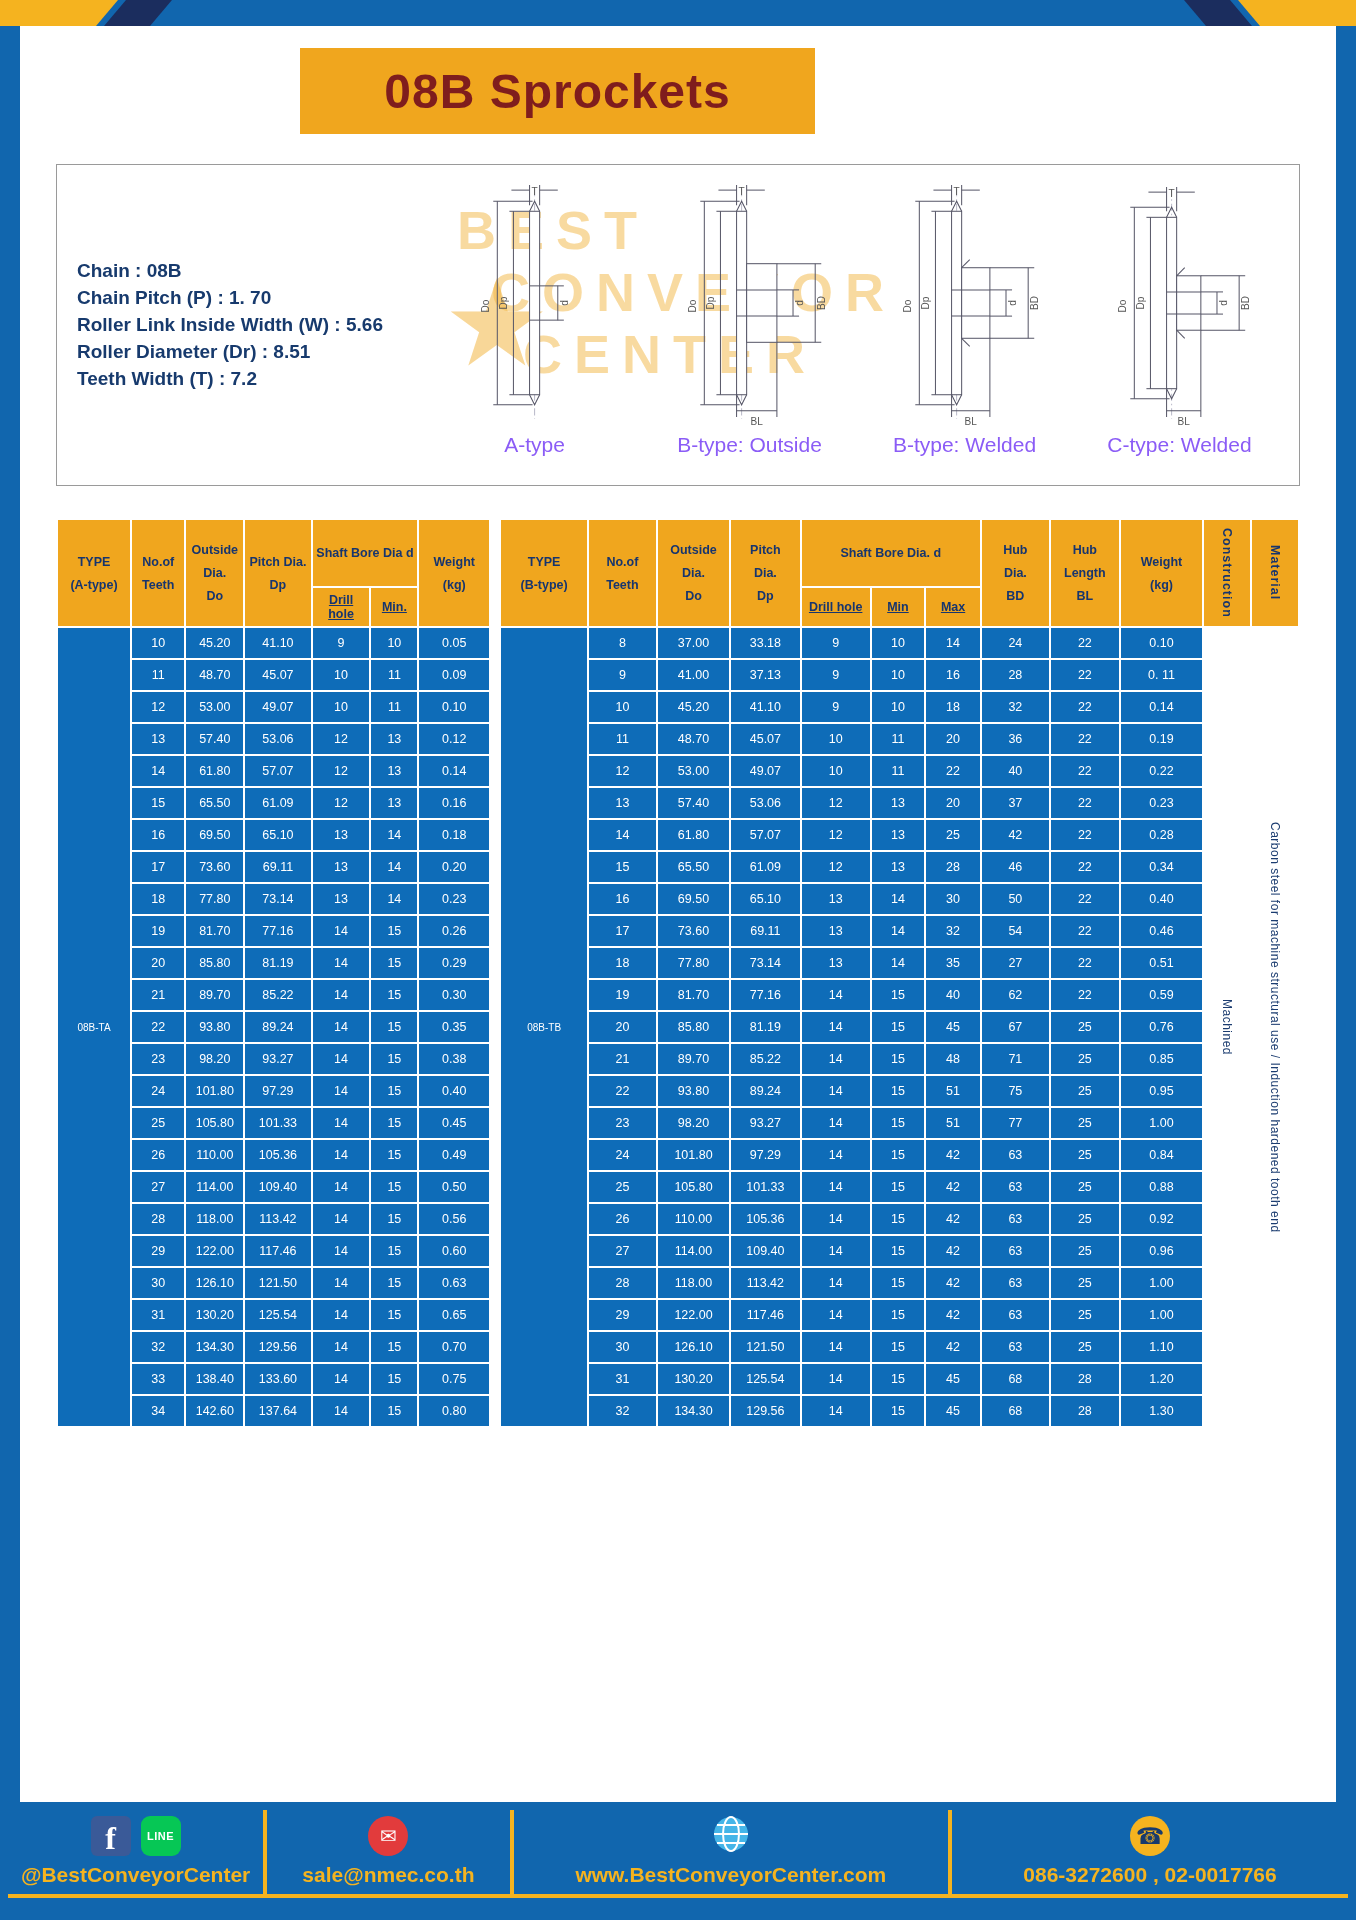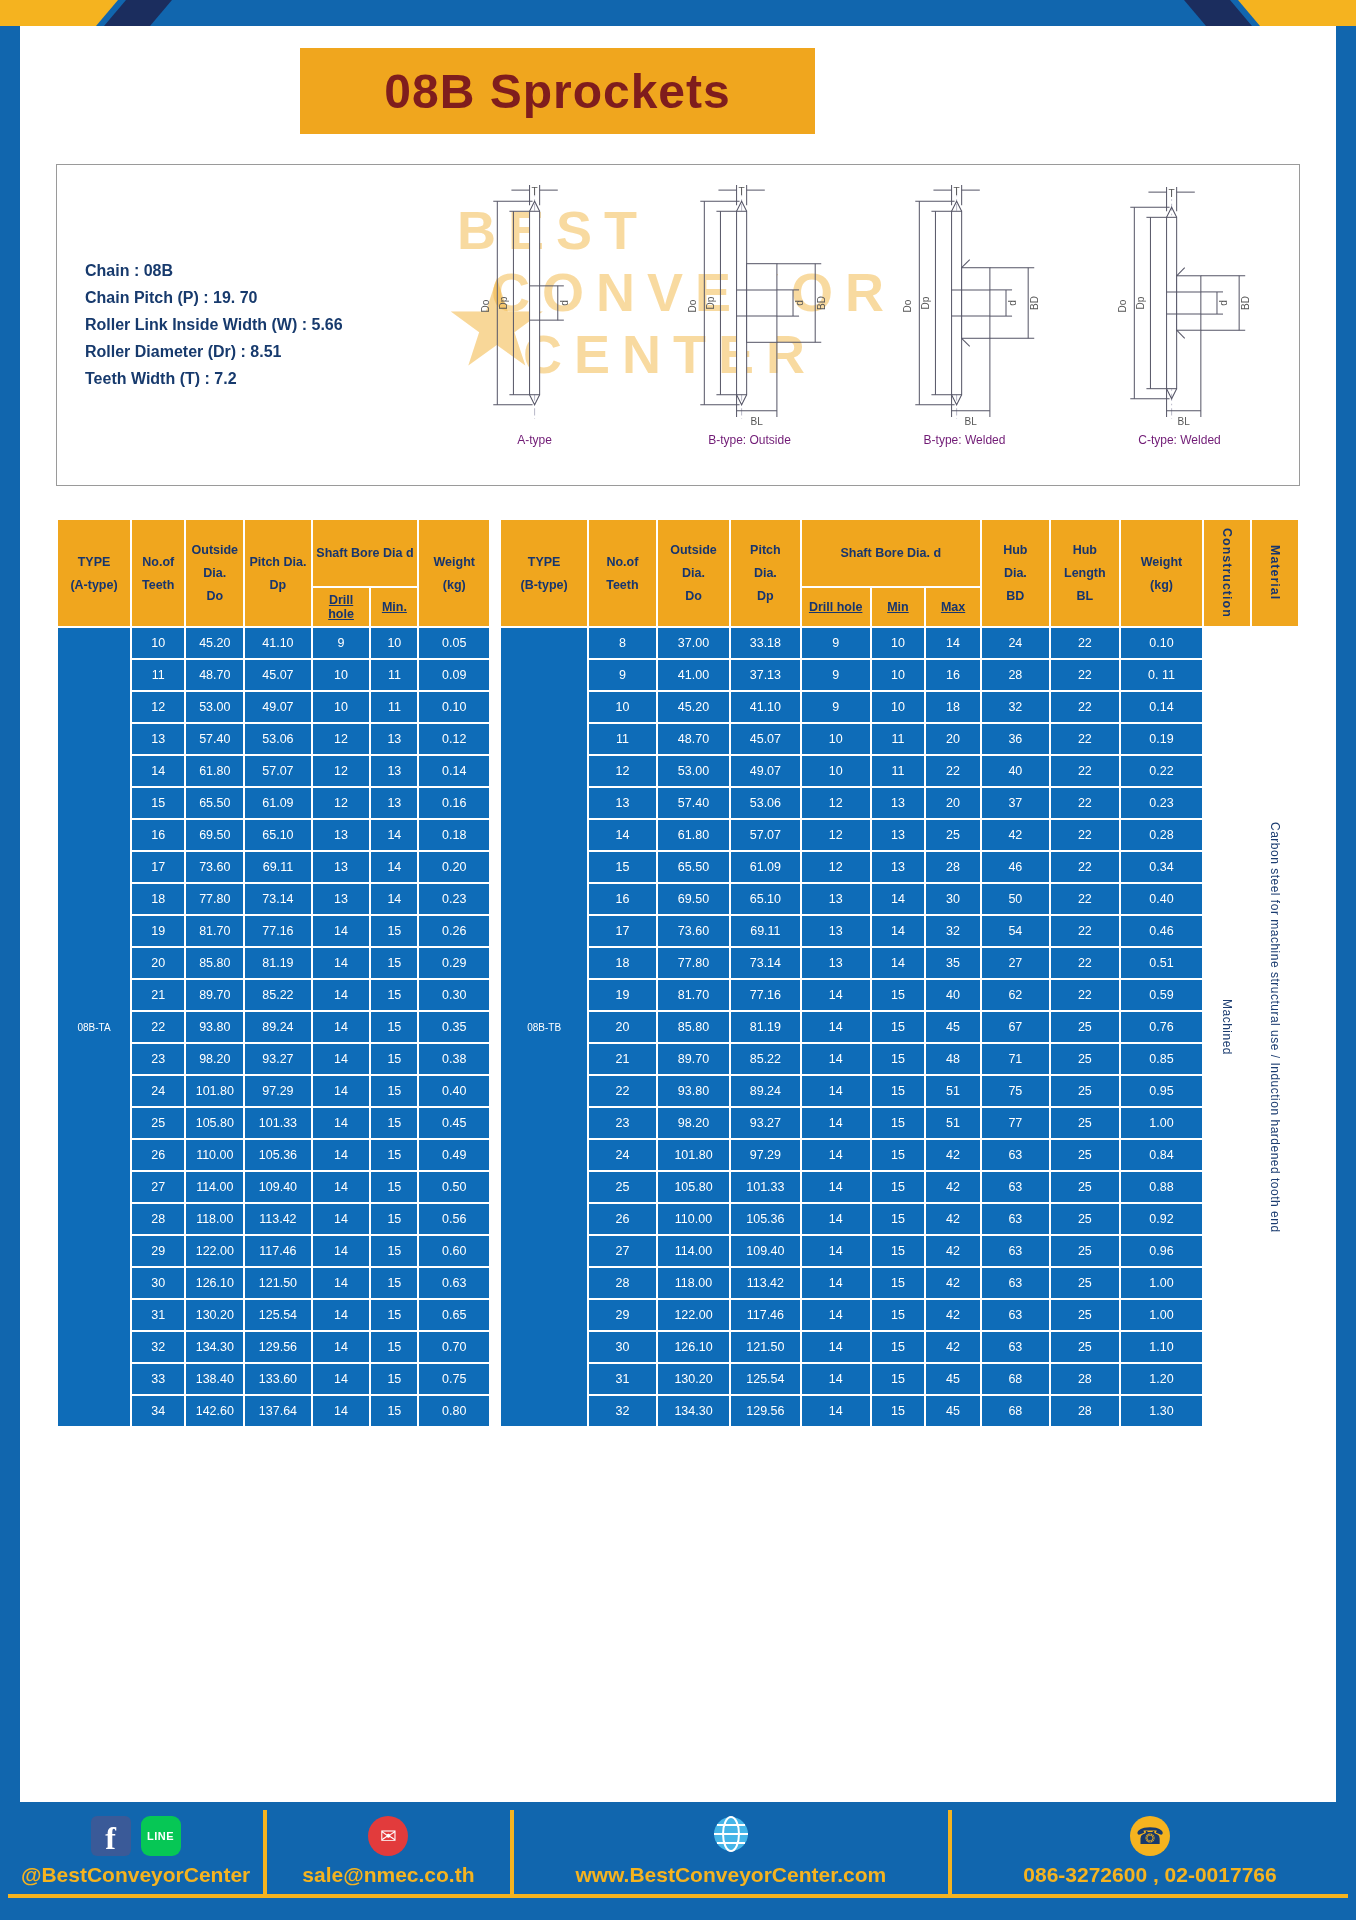--- a/index.html
+++ b/index.html
@@ -22,22 +22,22 @@
     background:#f0a61e; color:#7f1d1d;
     font-size:48px; font-weight:bold; letter-spacing:1px;
     display:flex; align-items:center; justify-content:center;
   }
   
   .diagram-panel {
     position:absolute; top:138px; left:36px; right:36px; height:320px;
     border:1px solid #9a9a9a; background:#fff; overflow:hidden;
   }
   .specs {
-    position:absolute; left:28px; top:92px; z-index:2;
-    color:#173a6d; font-weight:bold; font-size:16px; line-height:27px;
+    position:absolute; left:20px; top:92px; z-index:2;
+    color:#173a6d; font-weight:bold; font-size:19px; line-height:27px;
   }
   .watermark { position:absolute; left:400px; top:34px; z-index:0; }
   .wm-star {
     position:absolute; left:-14px; top:64px; font-size:120px;
     color:#f3b744; opacity:.55; line-height:1;
   }
   .wm-lines div {
     font-size:54px; font-weight:bold; letter-spacing:12px;
     line-height:62px; color:#f3b744; opacity:.5;
   }
@@ -46,21 +46,21 @@
   .figures {
     position:absolute; left:370px; top:12px; right:12px; bottom:4px;
     display:flex; justify-content:space-between; z-index:1;
   }
   .fig { margin:0; flex:1 1 0; display:flex; flex-direction:column; align-items:center; }
   .fig svg { height:252px; }
   .fig svg line, .fig svg path, .fig svg rect { stroke:#556; stroke-width:1; fill:none; }
   .fig svg rect { fill:#fff; }
   .fig svg .cl { stroke:#b9b9c9; stroke-dasharray:7 3 1.5 3; }
   .fig svg text { fill:#555; font-size:10px; stroke:none; font-family:"Liberation Sans",sans-serif; }
-  figcaption { font-size:12px; color:#701a75; padding-top:4px; }
+  figcaption { font-size:21px; color:#8b5cf6; padding-top:4px; }
   
   .tables {
     position:absolute; top:492px; left:36px; right:36px;
     display:flex; gap:8px; align-items:flex-start;
   }
   table { border-collapse:collapse; table-layout:fixed; border:1px solid #2a5d94; }
   .table-a { width:35%; }
   .table-b { width:64.4%; }
   th {
     background:#f0a61e; color:#17356e; border:2px solid #fff;
@@ -133,21 +133,21 @@
 </div>
 
 <div class="content">
 
   <div class="title-banner">08B Sprockets</div>
 
   <div class="diagram-panel">
 
     <div class="specs">
       <div>Chain : 08B</div>
-      <div>Chain Pitch (P) : 19. 70</div>
+      <div>Chain Pitch (P) : 1. 70</div>
       <div>Roller Link Inside Width (W) : 5.66</div>
       <div>Roller Diameter (Dr) : 8.51</div>
       <div>Teeth Width (T) : 7.2</div>
     </div>
 
     <div class="watermark">
       <span class="wm-star">★</span>
       <div class="wm-lines">
         <div class="wm1">BEST</div>
         <div class="wm2">CONVEYOR</div>

